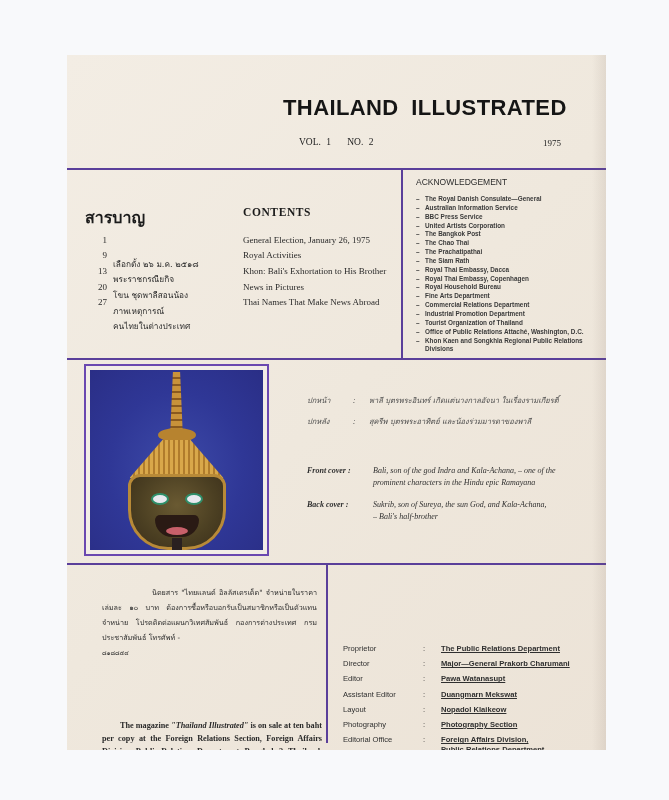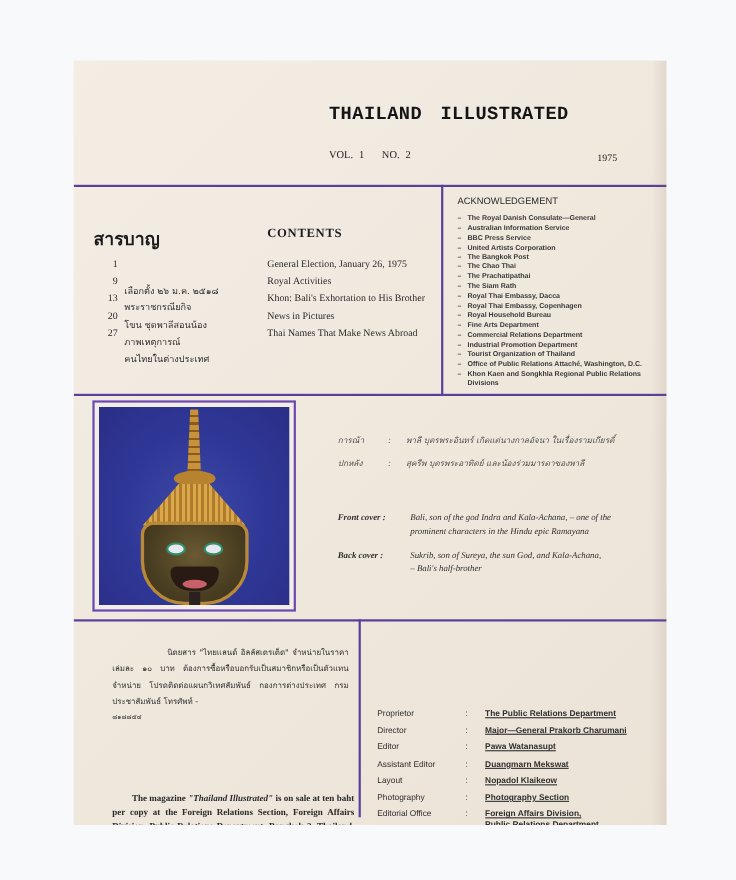--- a/index.html
+++ b/index.html
@@ -18,23 +18,23 @@
     overflow: hidden;
   }
   .page::after {
     content: ""; position: absolute; right: 0; top: 0; bottom: 0; width: 14px;
     background: linear-gradient(90deg, rgba(0,0,0,0), rgba(120,100,90,0.12));
   }
   .hline { position: absolute; height: 2px; background: #5a3f9a; }
   .vline { position: absolute; width: 2px; background: #5a3f9a; }
 
   .title {
-    position: absolute; left: 232px; top: 40px;
-    font-family: Liberation Mono, monospace; font-weight: bold;
-    font-size: 17px; letter-spacing: 0.4px; color: #151515;
+    position: absolute; left: 216px; top: 40px;
+    font-family: Liberation Sans, sans-serif; font-weight: bold;
+    font-size: 22px; letter-spacing: 0.4px; color: #151515;
     word-spacing: 6px;
   }
   .vol { position: absolute; left: 232px; top: 82px; font-size: 9.5px; color: #222; word-spacing: 3px; }
   .year { position: absolute; left: 476px; top: 83px; font-size: 9px; color: #222; }
 
   .thai-heading { position: absolute; left: 18px; top: 150px; font-size: 16px; font-weight: bold; color: #1b1b1b; font-family: "DejaVu Sans", sans-serif; }
   .contents-heading { position: absolute; left: 176px; top: 151px; font-size: 11.5px; font-weight: bold; color: #1b1b1b; letter-spacing: 0.6px; }
   .toc { position: absolute; left: 18px; top: 177px; width: 320px; }
   .toc-row { display: flex; height: 15.6px; align-items: center; font-size: 9px; color: #2a2a2a; }
   .toc-page { width: 22px; text-align: right; padding-right: 6px; }
@@ -186,21 +186,21 @@
         <div class="mask-eye" style="right:20px;"></div>
         <div class="mask-mouth">
           <div class="mask-tongue"></div>
         </div>
       </div>
       <div class="mask-stem"></div>
     </div>
   </div>
 
   <div class="thai-cover" style="top:339px;">
-    <span class="lbl">การณ้า</span><span class="colon">:</span><span>พาลี บุตรพระอินทร์ เกิดแต่นางกาลอัจนา ในเรื่องรามเกียรติ์</span>
+    <span class="lbl">ปกหน้า</span><span class="colon">:</span><span>พาลี บุตรพระอินทร์ เกิดแต่นางกาลอัจนา ในเรื่องรามเกียรติ์</span>
   </div>
   <div class="thai-cover" style="top:360px;">
     <span class="lbl">ปกหลัง</span><span class="colon">:</span><span>สุครีพ บุตรพระอาทิตย์ และน้องร่วมมารดาของพาลี</span>
   </div>
 
   <div class="cover-note" style="top:410px;">
     <div><span class="lbl">Front cover :</span><span>Bali, son of the god Indra and Kala-Achana, – one of the</span></div>
     <div class="indent">prominent characters in the Hindu epic Ramayana</div>
   </div>
   <div class="cover-note" style="top:444px;">

